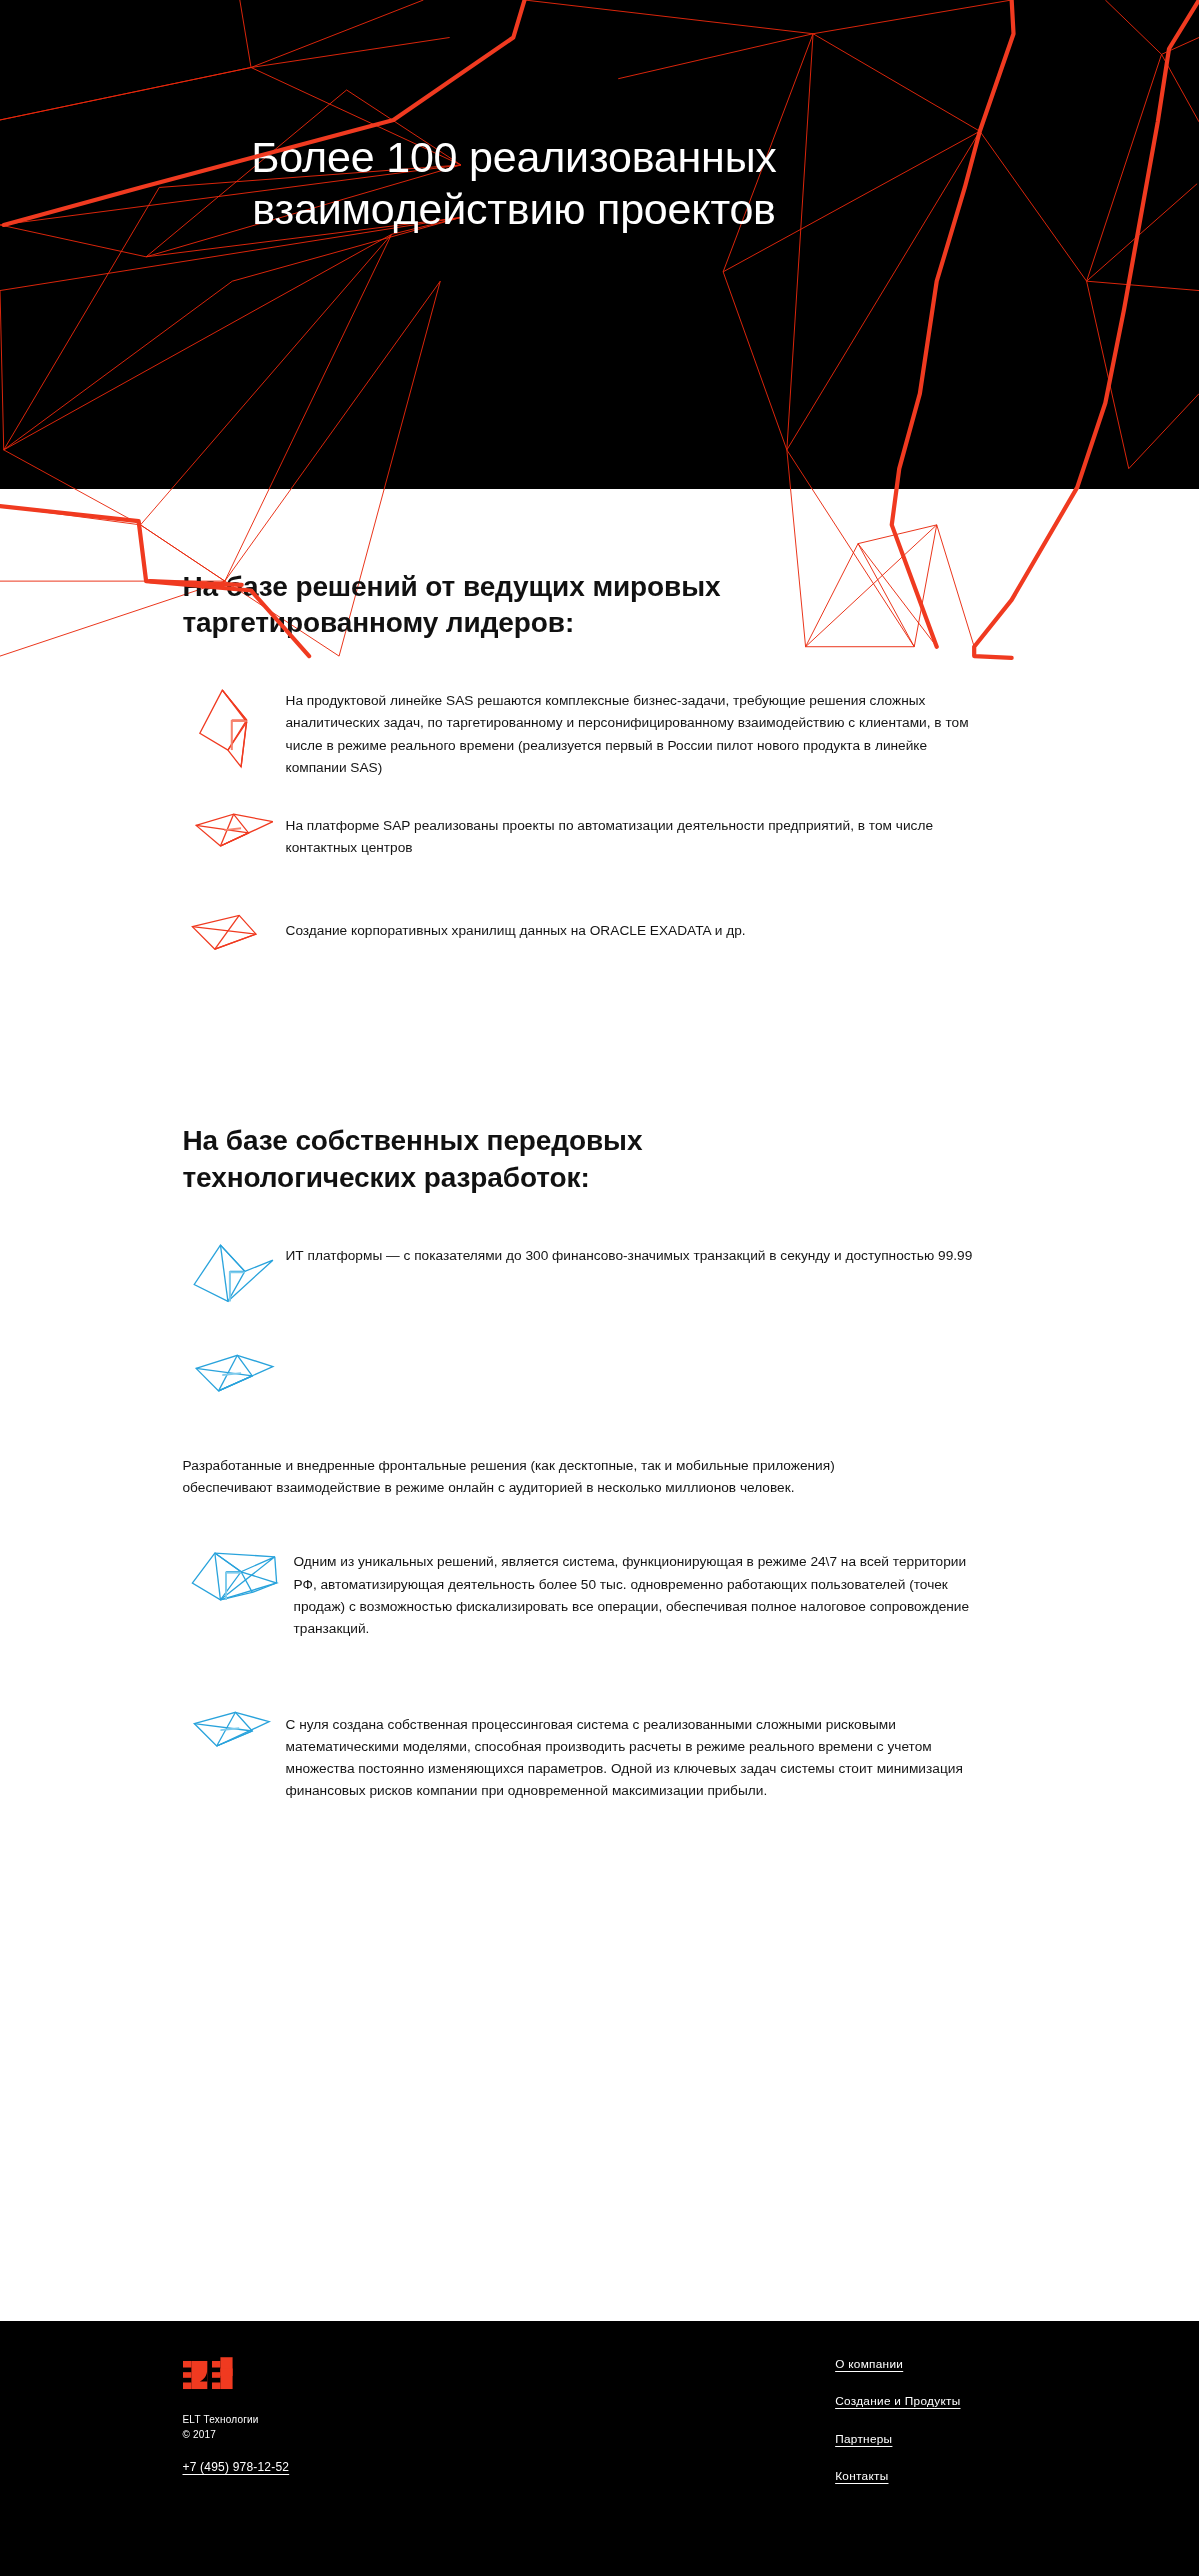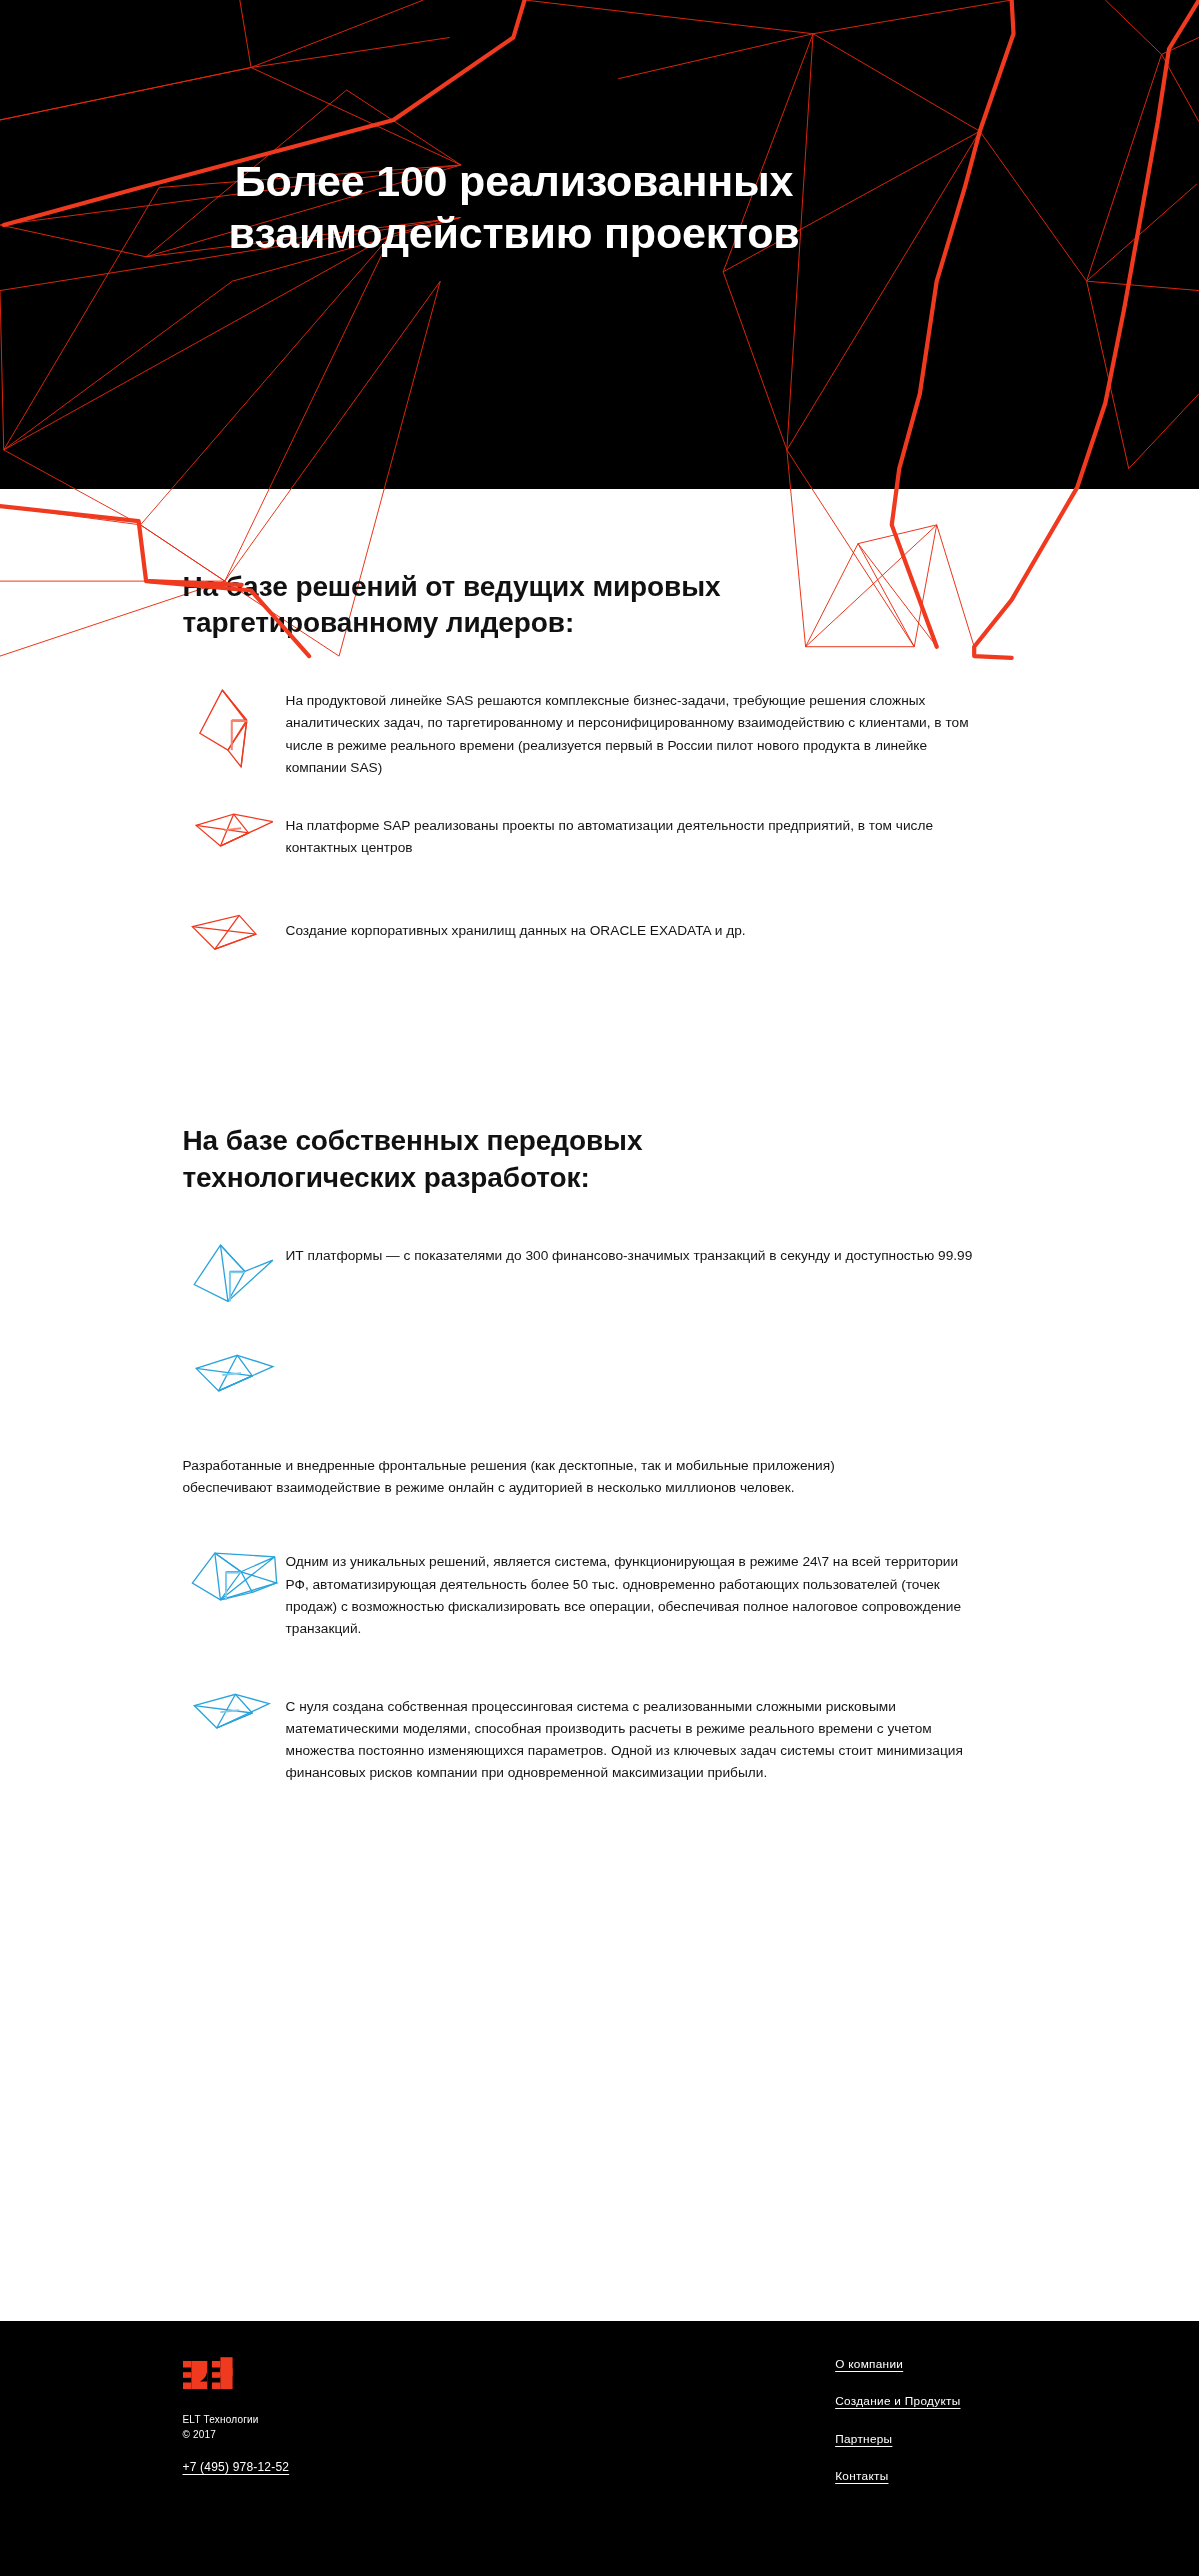--- a/index.html
+++ b/index.html
@@ -35,27 +35,27 @@
     width: 1199px;
     height: 1106px;
     pointer-events: none;
   }
   .hero-net-top { z-index: 1; }
   .hero-net-bottom { z-index: 4; }
 
   .hero-title {
     position: absolute;
     left: 0;
-    top: 156px;
+    top: 132px;
     width: 1028px;
     z-index: 3;
     text-align: center;
     color: #ffffff;
     font-size: 43px;
-    font-weight: bold;
+    font-weight: normal;
     line-height: 1.20;
     letter-spacing: -0.2px;
     padding: 0 84px;
   }
   .hero-title .ln { display: block; white-space: nowrap; }
 
   
   .content {
     position: absolute;
     left: 0; top: 489px;
@@ -111,21 +111,21 @@
     padding-top: 7.5px;
   }
 
   
   .sec1 .item:nth-child(1) { margin-bottom: 28px; }
   .sec1 .item:nth-child(2) { margin-bottom: 20.6px; }
   .sec1 .item:nth-child(3) { margin-bottom: 0; }
 
   .sec2 .item:nth-child(1) { margin-bottom: 28px; }
   .sec2 .item:nth-child(2) { margin-bottom: 45px; flex-direction: column; }
-  .sec2 .item:nth-child(3) { margin-bottom: 48px; }
+  .sec2 .item:nth-child(3) { margin-bottom: 66px; gap: 8px; }
   .sec2 .item:nth-child(4) { margin-bottom: 0; }
 
   .gap-sections { height: 127px; }
 
   
   .footer {
     position: absolute;
     left: 0;
     top: 2321px;
     width: 1199px;

